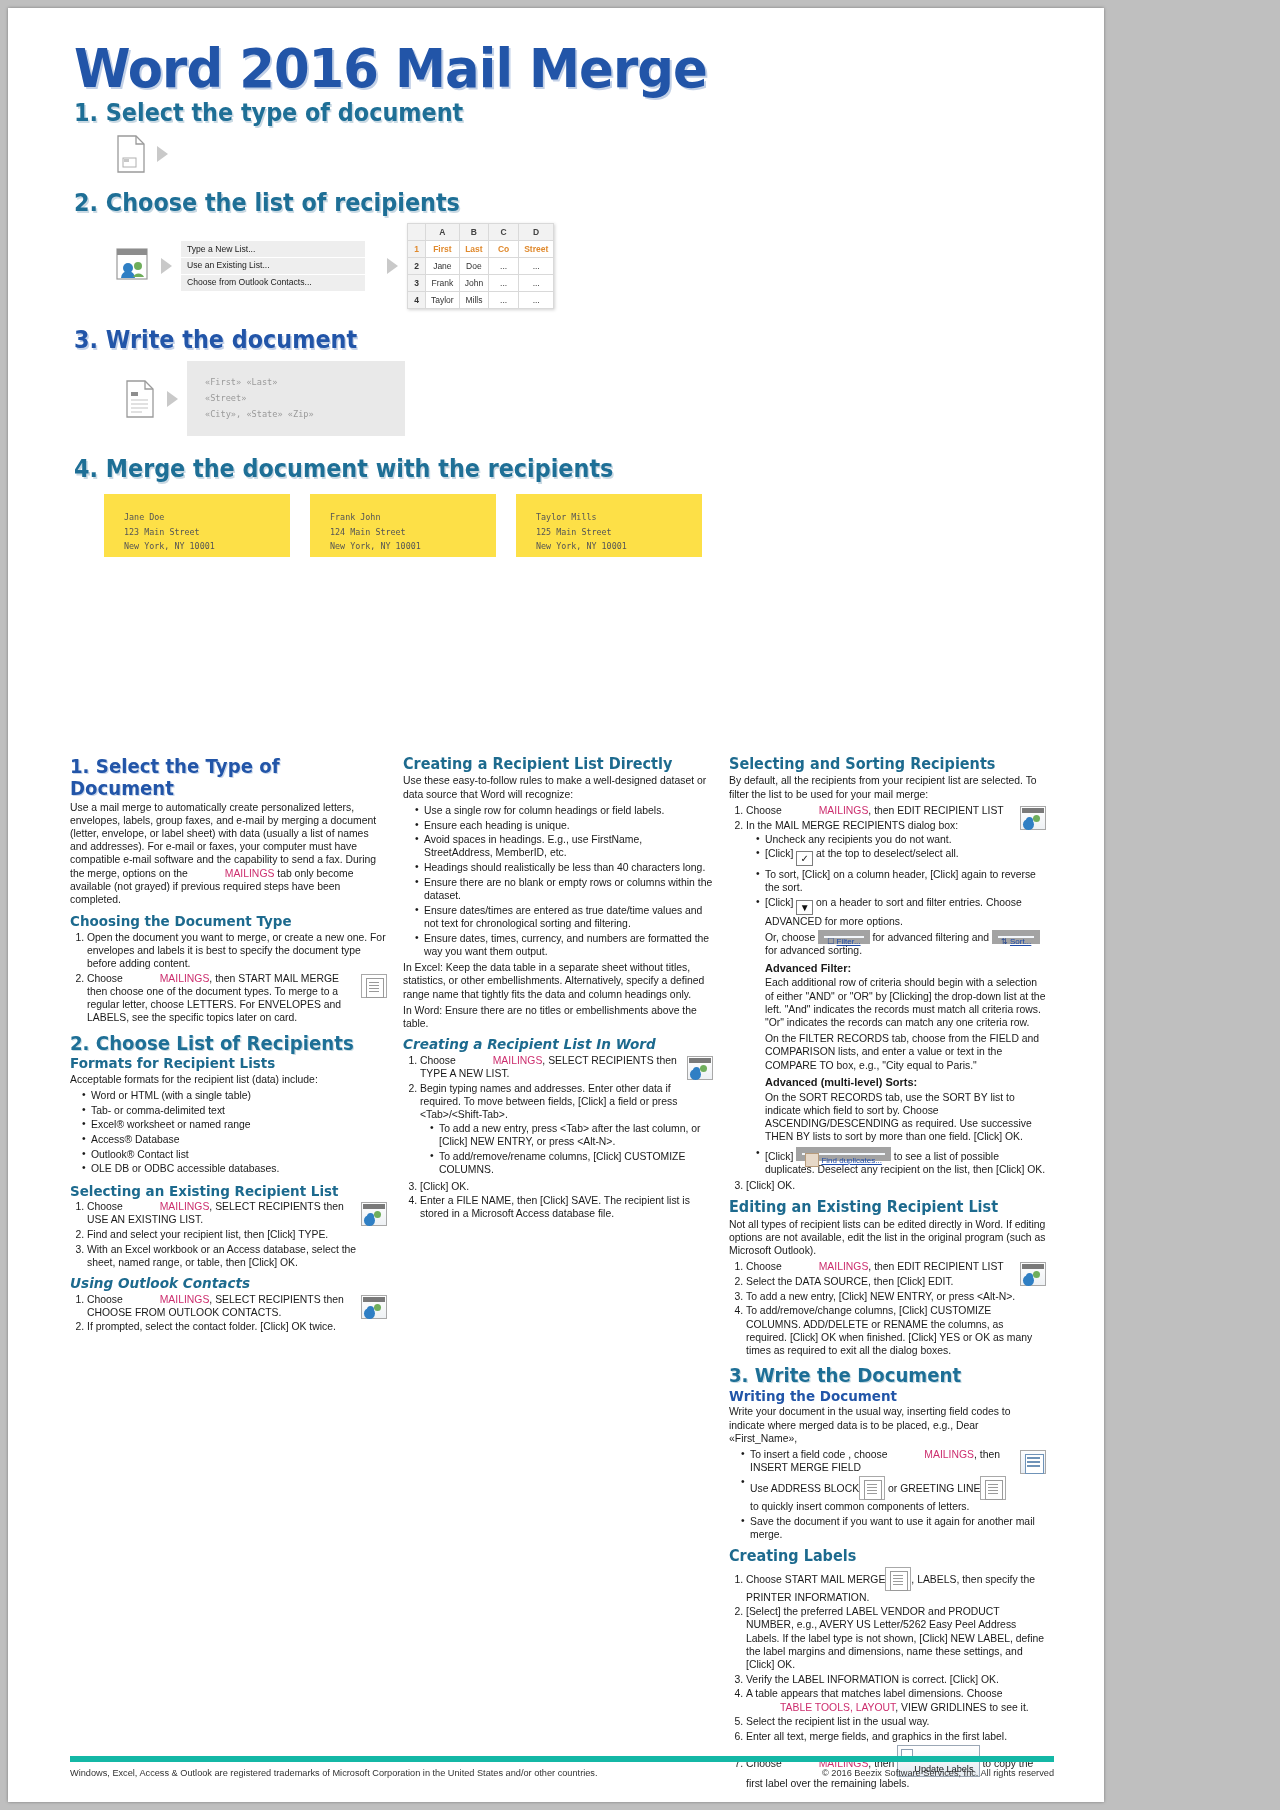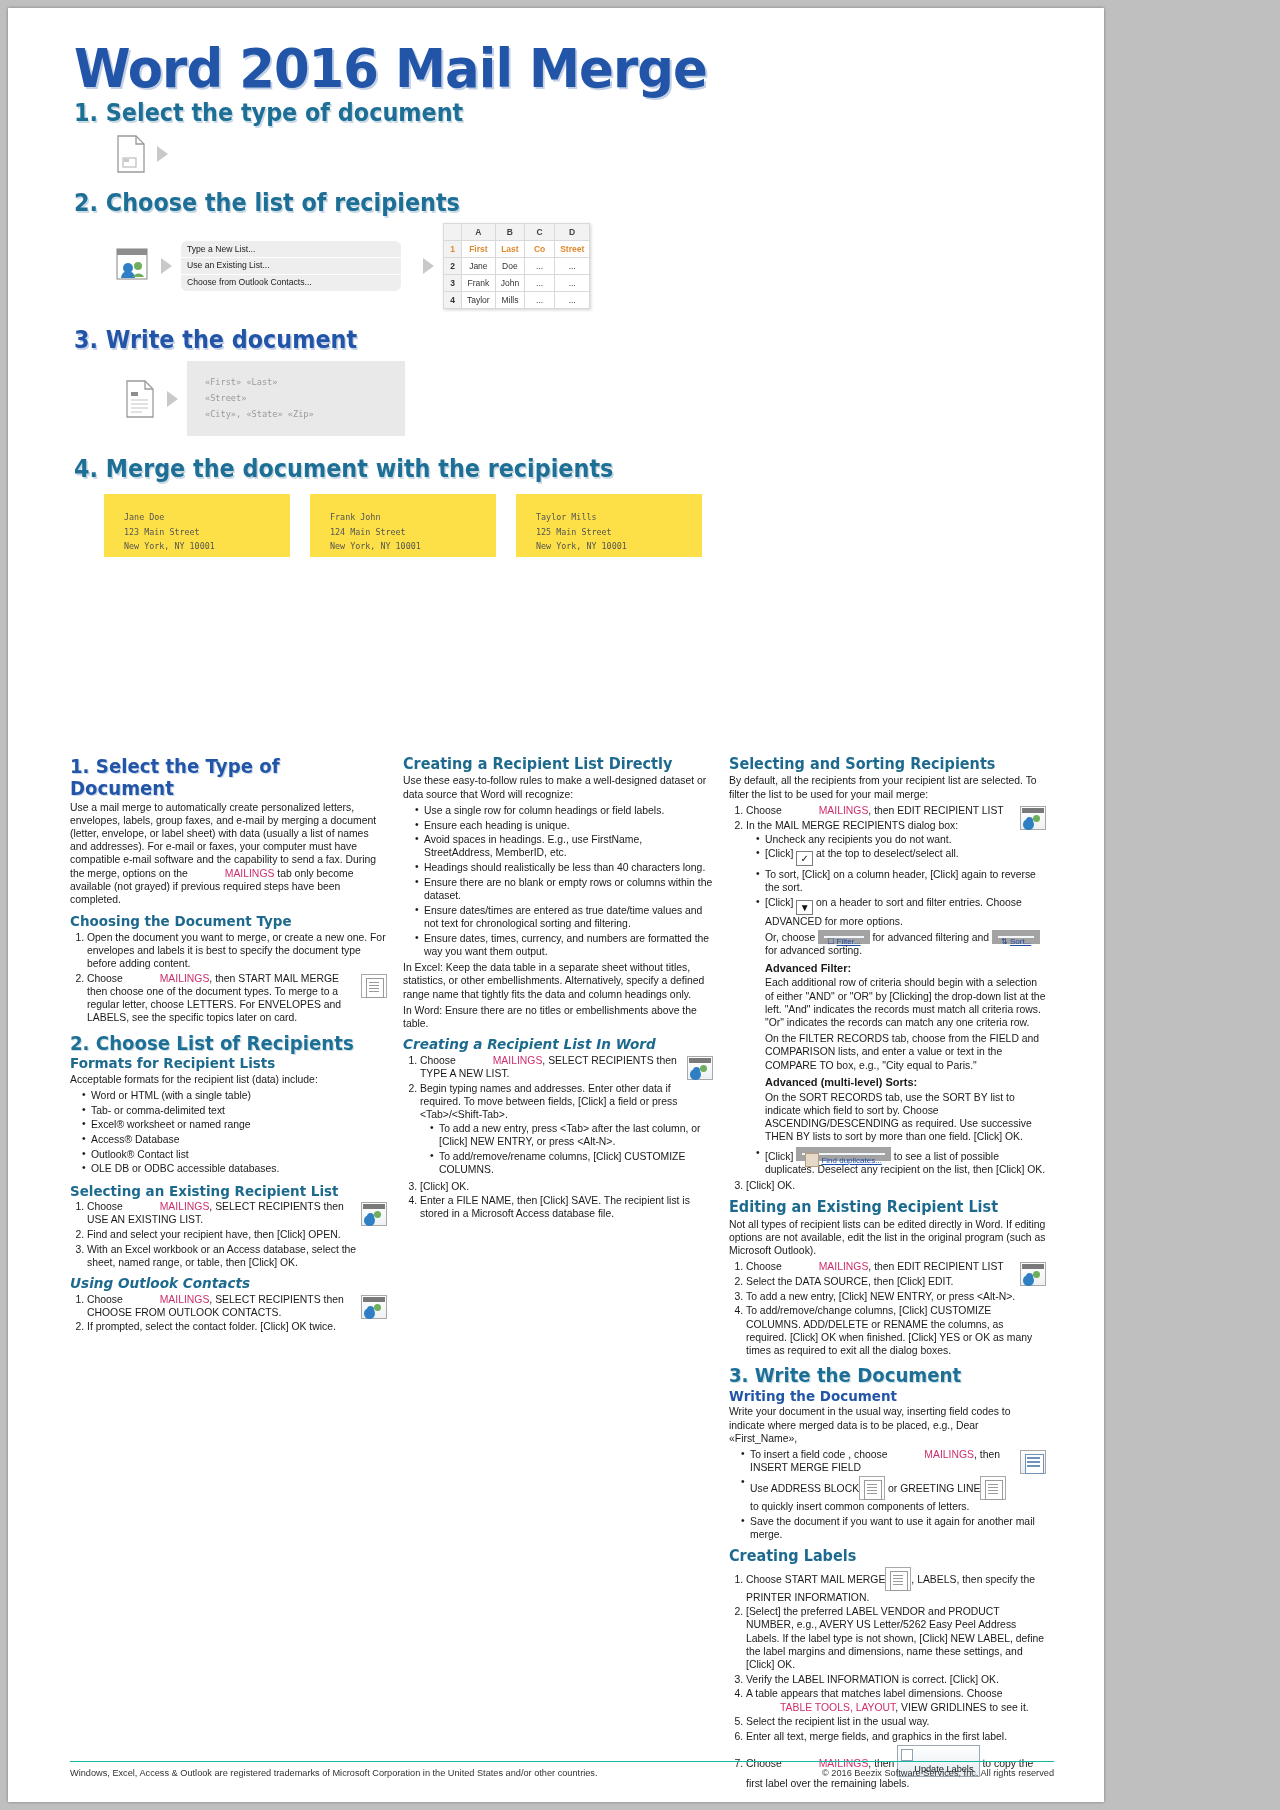--- a/index.html
+++ b/index.html
@@ -50,21 +50,21 @@
   .arrowtri{
     width:0;height:0;border-top:8px solid transparent;border-bottom:8px solid transparent;
     border-left:11px solid #c9c9c9; margin:0 9px;
   }
   .menulist{ background:#eeeeee; width:148px; }
   .menulist .mi{
     font-size:8.6px; color:#222; padding:3.2px 6px; border-bottom:1px solid #ffffff;
     line-height:1.1; font-family:"Liberation Sans", sans-serif;
   }
   .menulist .mi:last-child{ border-bottom:none; }
-  .menulist.wide{ width:220px;border-radius:6px; }
+  .menulist.wide{ width:184px; }
 
   
   .sheet{ border-collapse:collapse; background:#fff; box-shadow:1px 1px 3px rgba(0,0,0,.18); }
   .sheet td,.sheet th{
     border:1px solid #d9d9d9; font-size:8.5px; padding:3px 5px; text-align:center;
     font-family:"Liberation Sans", sans-serif; color:#333; height:15px;
   }
   .sheet th{ background:#f2f2f2; font-weight:bold; color:#444; }
   .sheet td.rowhdr{ background:#f2f2f2; font-weight:bold; width:18px; }
   .sheet tr.hdrrow td{ color:#e08a2e; font-weight:bold; }
@@ -174,21 +174,21 @@
   }
   .findicon{
     display:inline-block; vertical-align:-4px; width:14px;height:14px;background:#e7d9c9;
     border:1px solid #b79b7b; position:relative;
   }
 
   
   .footer{
     position:absolute; left:62px; right:50px; bottom:24px;
     display:flex; justify-content:space-between; align-items:flex-end;
-    border-top:1px solid #14b8a6; padding-top:6px;
+    border-top:6px solid #14b8a6; padding-top:6px;
   }
   .footer span{
     font-family:"Liberation Sans", sans-serif; font-size:9.2px; color:#333;
   }
   .col-left-icons{ float:right; margin:2px 0 2px 5px; }
 </style>
 </head>
 <body>
 
 <div class="page">
@@ -334,21 +334,21 @@
         <li>Outlook® Contact list</li>
         <li>OLE DB or ODBC accessible databases.</li>
       </ul>
 
       <h3 class="sub">Selecting an Existing Recipient List</h3>
       <ol class="num">
         <li class="body">
           <span class="iconbtn people col-left-icons"></span>
           <span>Choose </span><span class="mail">MAILINGS</span><span>, SELECT RECIPIENTS</span><span> then USE AN EXISTING LIST.</span>
         </li>
-        <li class="body">Find and select your recipient have, then [Click] OPEN.</li>
+        <li class="body">Find and select your recipient list, then [Click] TYPE.</li>
         <li class="body">With an Excel workbook or an Access database, select the sheet, named range, or table, then [Click] OK.</li>
       </ol>
 
       <h3 class="ital">Using Outlook Contacts</h3>
       <ol class="num">
         <li class="body">
           <span class="iconbtn people col-left-icons"></span>
           <span>Choose </span><span class="mail">MAILINGS</span><span>, SELECT RECIPIENTS</span><span> then CHOOSE FROM OUTLOOK CONTACTS.</span>
         </li>
         <li class="body">If prompted, select the contact folder. [Click] OK twice.</li>

